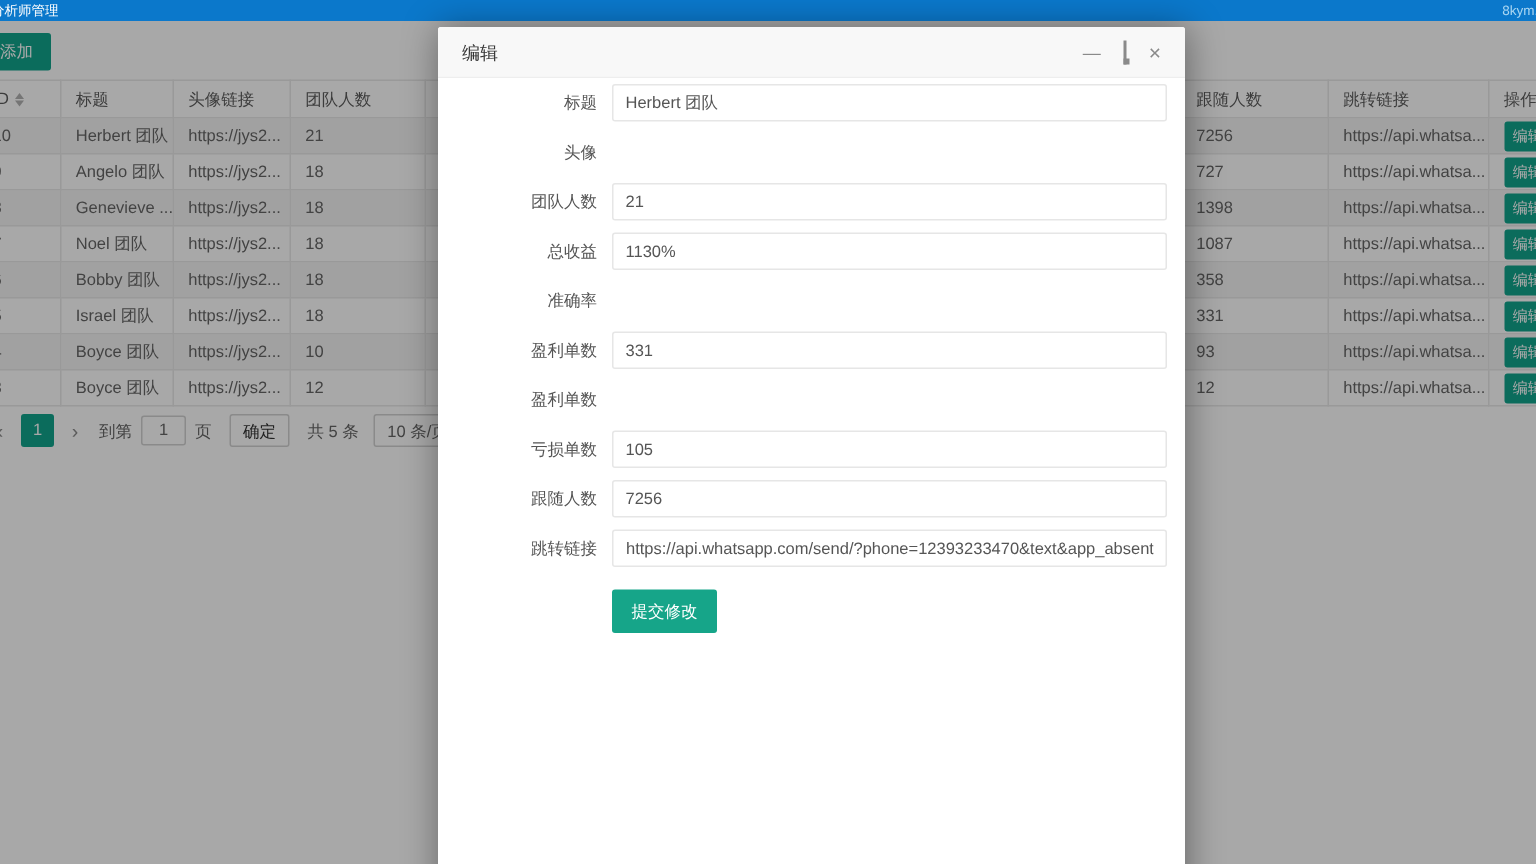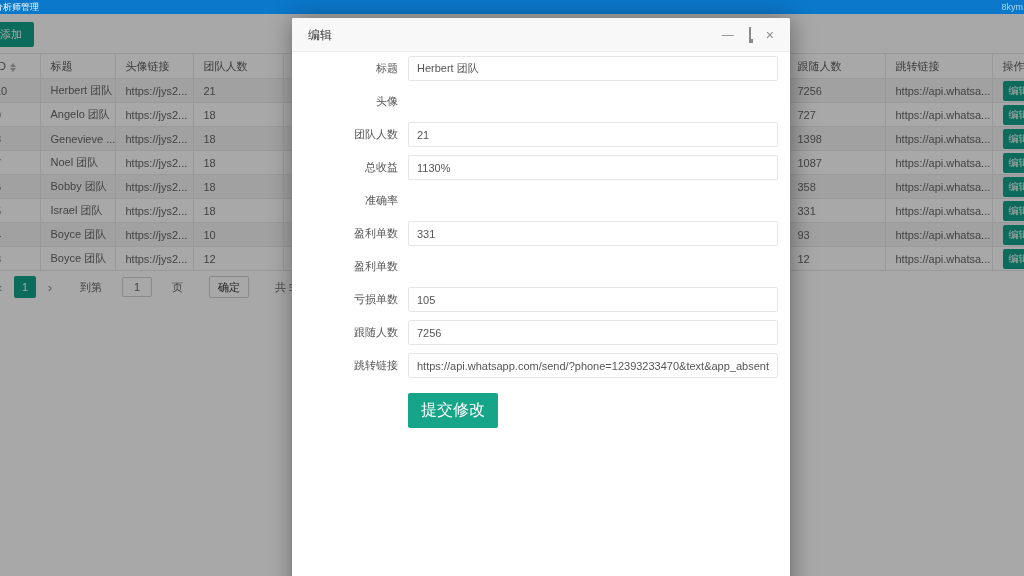--- a/index.html
+++ b/index.html
@@ -27,39 +27,39 @@
   .sort-icon { display:inline-flex; flex-direction:column; vertical-align:middle; margin-left:4px; cursor:pointer; }
   .sort-icon i { display:block; width:0; height:0; border-left:3px solid transparent; border-right:3px solid transparent; }
   .sort-up { border-bottom:4px solid #b2b2b2; margin-bottom:1px; }
   .sort-down { border-top:4px solid #b2b2b2; }
   .edit-btn { background:#12a48c; color:#fff; border:none; font-size:10px; padding:3px 6px; border-radius:2px; cursor:pointer; font-family:inherit; }
 
   
   .pagination { display:flex; align-items:center; margin:5px 0 0 10px; font-size:11px; color:#666; height:22px; }
   .pg-arrow { width:20px; text-align:center; color:#8a8a8a; font-size:13px; cursor:pointer; }
   .pg-active { width:22px; height:22px; background:#12a48c; color:#fff; border-radius:2px; text-align:center; line-height:22px; margin:0 4px; }
-  .pg-text { margin:0 20px; white-space:nowrap;font-family:Liberation Serif, serif; }
+  .pg-text { margin:0 6px; white-space:nowrap; }
   .pg-input { width:30px; height:20px; border:1px solid #d2d2d2; border-radius:2px; text-align:center; font-size:11px; color:#666; background:#fff; font-family:inherit; }
   .pg-btn { height:22px; padding:0 8px; margin:0 6px; background:#fff; border:1px solid #d2d2d2; border-radius:2px; font-size:11px; color:#333; cursor:pointer; font-family:inherit; }
   .pg-select { display:inline-flex; align-items:center; height:22px; padding:0 8px; border:1px solid #d2d2d2; border-radius:2px; background:#fff; cursor:pointer; margin-left:4px; }
   .caret { width:0; height:0; border-left:4px solid transparent; border-right:4px solid transparent; border-top:4px solid #777; margin-left:6px; }
 
   
   .overlay { position:absolute; left:0; top:14px; right:0; bottom:0; background:rgba(0,0,0,0.34); z-index:10; }
   .modal { position:absolute; left:292px; top:18px; width:498px; height:600px; background:#fff; z-index:20; border-radius:2px; box-shadow:1px 1px 24px rgba(0,0,0,.4); }
   .modal-header { height:34px; line-height:34px; background:#f8f8f8; border-bottom:1px solid #eee; padding:0 16px; font-size:12px; color:#333; display:flex; justify-content:space-between; align-items:center; border-radius:2px 2px 0 0; }
   .modal-controls { display:flex; align-items:center; }
   .ctrl { margin-left:15px; color:#8a8a8a; font-size:12px; cursor:pointer; line-height:1; }
   .max-icon { position:relative; width:9px; height:9px; border:1px solid #8a8a8a; }
   .max-icon::after { content:""; position:absolute; left:-1px; bottom:-1px; width:4px; height:4px; background:#8a8a8a; }
   .modal-body { padding:4px 12px 0 8px; }
   .form-row { display:flex; align-items:center; height:25px; margin-bottom:8px; }
   .form-label { width:98px; margin-right:10px; text-align:right; font-size:11px; color:#555; white-space:nowrap; }
   .form-input { flex:1; height:25px; border:1px solid #e6e6e6; border-radius:2px; padding:0 8px; font-size:11px; color:#555; background:#fff; font-family:inherit; }
-  .submit-btn { margin:7px 0 0 108px; background:#16a589; color:#fff; border:none; font-size:16px; padding:7px 13px; border-radius:2px; cursor:pointer; font-family:inherit; }
+  .submit-btn { margin:7px 0 0 108px; background:#16a589; color:#fff; border:none; font-size:11px; padding:7px 13px; border-radius:2px; cursor:pointer; font-family:inherit; }
 </style>
 </head>
 <body>
 
 <div class="viewport">
   <div class="page">
 
     <div class="topbar">
       <span class="topbar-title">分析师管理</span>
       <span class="topbar-right">8kym.me</span>

